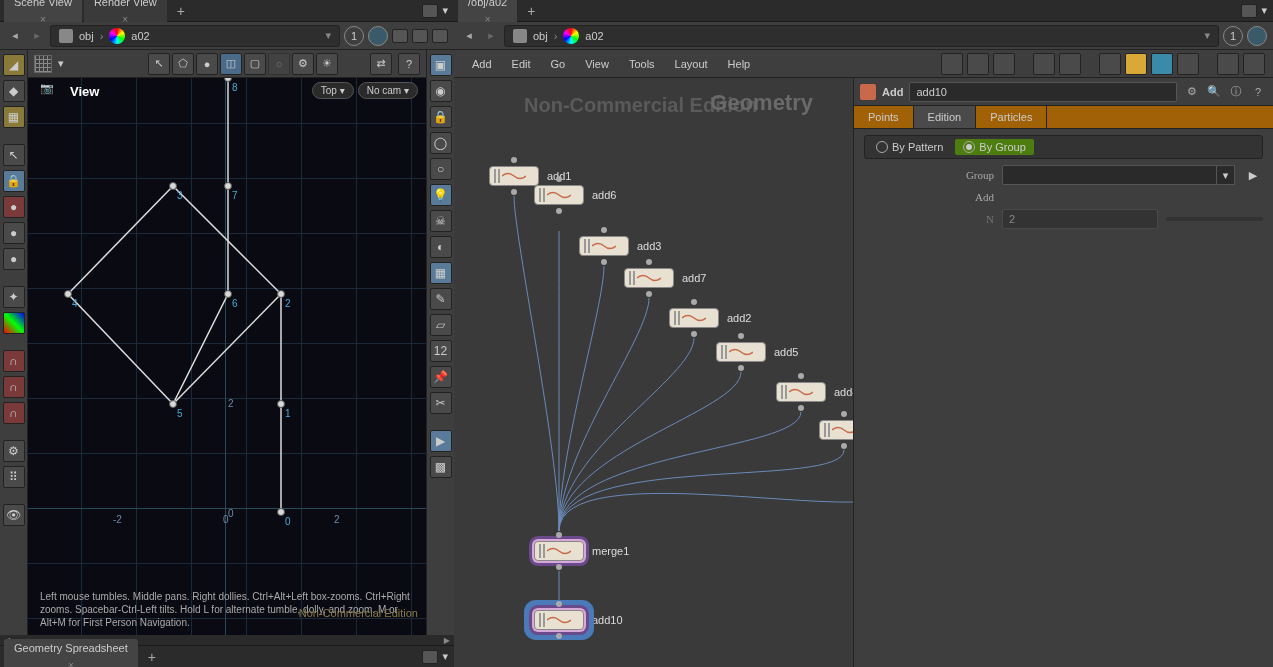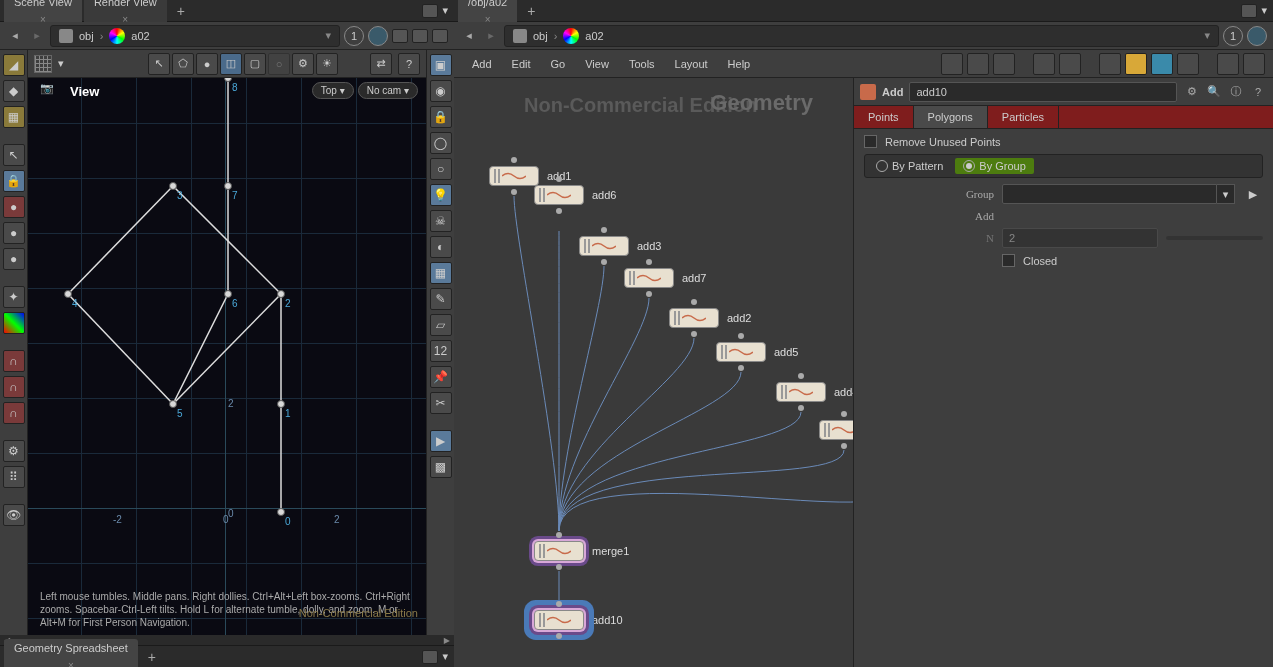--- a/index.html
+++ b/index.html
@@ -84,21 +84,21 @@
 .node.sel-disp .node-body { box-shadow:0 0 0 2px #d8a8d8,0 0 0 5px #6a4a8a,0 0 0 10px #4a7ab8; }
 svg.wires { position:absolute; inset:0; pointer-events:none; }
 
 .params { width:420px; background:#3e3e3e; border-left:1px solid #222; display:flex; flex-direction:column; }
 .param-head { display:flex; align-items:center; height:28px; padding:0 6px; gap:6px; border-bottom:1px solid #222; }
 .param-head-icon { width:16px; height:16px; background:#c86a4a; border-radius:2px; }
 .param-name-input { flex:1; background:#2a2a2a; border:1px solid #555; padding:3px 6px; color:#ccc; border-radius:2px; }
 .param-head-btns { display:flex; gap:4px; }
 .ph-btn { width:18px; height:18px; display:flex; align-items:center; justify-content:center; cursor:pointer; color:#aaa; }
 
-.param-tabs { display:flex; background:#7f1d1d; border-bottom:1px solid #222; }
+.param-tabs { display:flex; background:#a16207; border-bottom:1px solid #222; }
 .ptab { padding:5px 14px; cursor:pointer; border-right:1px solid #222; }
 .ptab.active { background:#4a4a4a; }
 
 .param-body { padding:6px 10px; display:flex; flex-direction:column; gap:6px; }
 .param-row { display:flex; align-items:center; gap:8px; }
 .param-label { width:130px; text-align:right; color:#aaa;font-family:Liberation Serif, serif; }
 .param-input { flex:1; background:#2a2a2a; border:1px solid #555; padding:3px 6px; color:#ccc; border-radius:2px; }
 .checkbox { width:13px; height:13px; background:#2a2a2a; border:1px solid #666; }
 .radio { width:12px; height:12px; border:1px solid #aaa; border-radius:50%; display:inline-flex; align-items:center; justify-content:center; }
 .radio.on::after { content:''; width:6px; height:6px; background:#ccc; border-radius:50%; }
@@ -468,28 +468,24 @@
         <input class="param-name-input" value="add10" style="">
         <div class="param-head-btns">
           <div class="ph-btn">⚙</div>
           <div class="ph-btn">🔍</div>
           <div class="ph-btn">ⓘ</div>
           <div class="ph-btn">?</div>
         </div>
       </div>
       <div class="param-tabs" id="param-tabs">
           <div class="ptab">Points</div>
-          <div class="ptab active">Polygons</div>
+          <div class="ptab active">Edition</div>
           <div class="ptab">Particles</div>
         </div>
       <div class="param-body">
-        <div class="param-row">
-          <span class="checkbox"></span>
-          <span>Remove Unused Points</span>
-        </div>
         <div class="radio-group">
           <div class="radio-opt">
               <span class="radio"></span>
               <span>By Pattern</span>
             </div>
           <div class="radio-opt" style="background:#4d7c0f">
               <span class="radio on"></span>
               <span>By Group</span>
             </div>
         </div>
@@ -502,21 +498,16 @@
           <div class="arrow-btn">▶</div>
         </div>
         <div class="param-row">
           <span class="param-label">Add</span>
         </div>
         <div class="param-row" style="opacity:0.5">
           <span class="param-label">N</span>
           <input class="param-input" style="flex: 0 0 60px;" value="2">
           <div style="flex:1;height:4px;background:#2a2a2a;border-radius:2px"></div>
         </div>
-        <div class="param-row">
-          <span class="param-label"></span>
-          <span class="checkbox"></span>
-          <span>Closed</span>
-        </div>
       </div>
     </div>
   </div>
 </div>
 
 </body></html>

